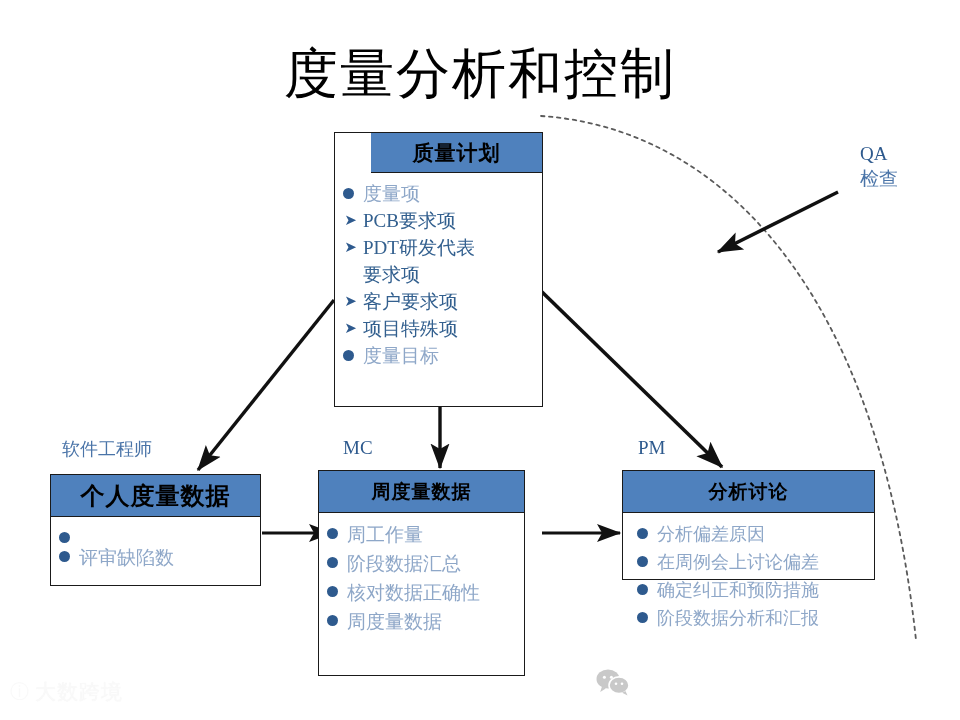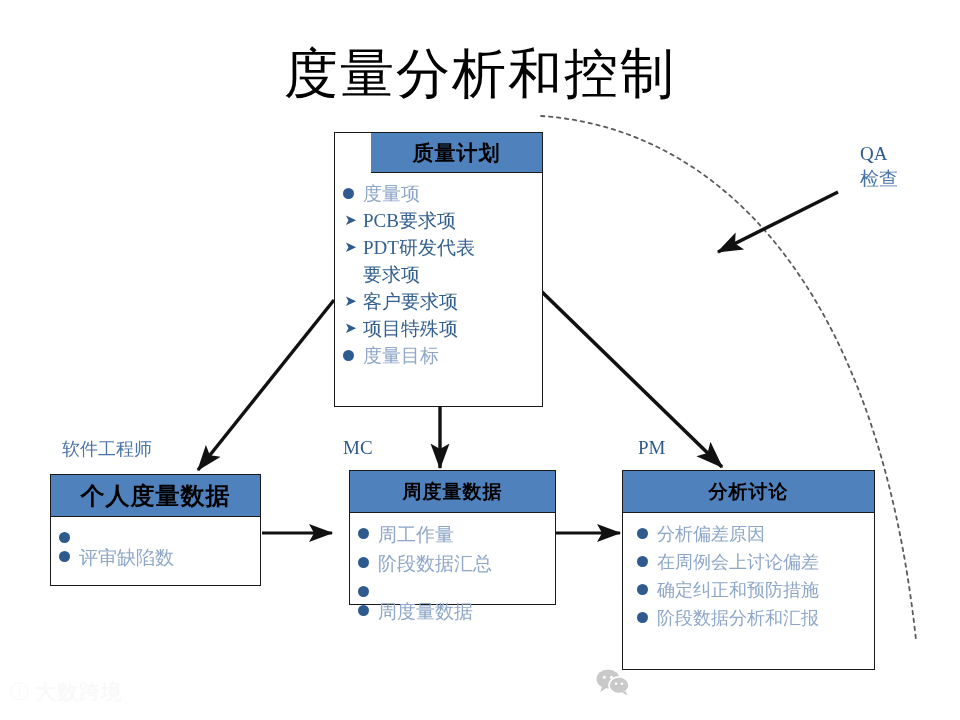--- a/index.html
+++ b/index.html
@@ -122,34 +122,34 @@
     left: 50px;
     top: 474px;
     width: 211px;
     height: 112px;
   }
   #box-personal .box-header { height: 42px; font-size: 24px; letter-spacing: 1px; }
   #box-personal .box-body { font-size: 19px; }
   #box-personal .bullet-row { line-height: 29px; }
 
   #box-weekly {
-    left: 349px;
+    left: 318px;
     top: 470px;
     width: 207px;
-    height: 135px;
+    height: 206px;
   }
   #box-weekly .box-header { height: 42px; font-size: 19px; letter-spacing: 1px; }
   #box-weekly .box-body { font-size: 19px; }
   #box-weekly .bullet-row { line-height: 29px; }
 
   #box-analysis {
     left: 622px;
     top: 470px;
     width: 253px;
-    height: 200px;
+    height: 110px;
   }
   #box-analysis .box-header { height: 42px; font-size: 19px; letter-spacing: 1px; }
   #box-analysis .box-body { font-size: 18px; padding-left: 14px; }
   #box-analysis .bullet-row { line-height: 28px; }
   #box-analysis .bullet-dot { margin-top: 8px; }
 
   
   .role-label {
     position: absolute;
     font-family: "Liberation Serif", "DejaVu Serif", serif;
@@ -316,20 +316,21 @@
       <div class="bullet-row">
         <span class="bullet-dot"></span>
         <span class="bullet-text">周工作量</span>
       </div>
       <div class="bullet-row">
         <span class="bullet-dot"></span>
         <span class="bullet-text">阶段数据汇总</span>
       </div>
       <div class="bullet-row">
         <span class="bullet-dot"></span>
+        <span class="bullet-text">核对数据正确性</span>
       </div>
       <div class="bullet-row">
         <span class="bullet-dot"></span>
         <span class="bullet-text">周度量数据</span>
       </div>
     </div>
   </div>
 
   <div class="box" id="box-analysis">
     <div class="box-header">分析讨论</div>

